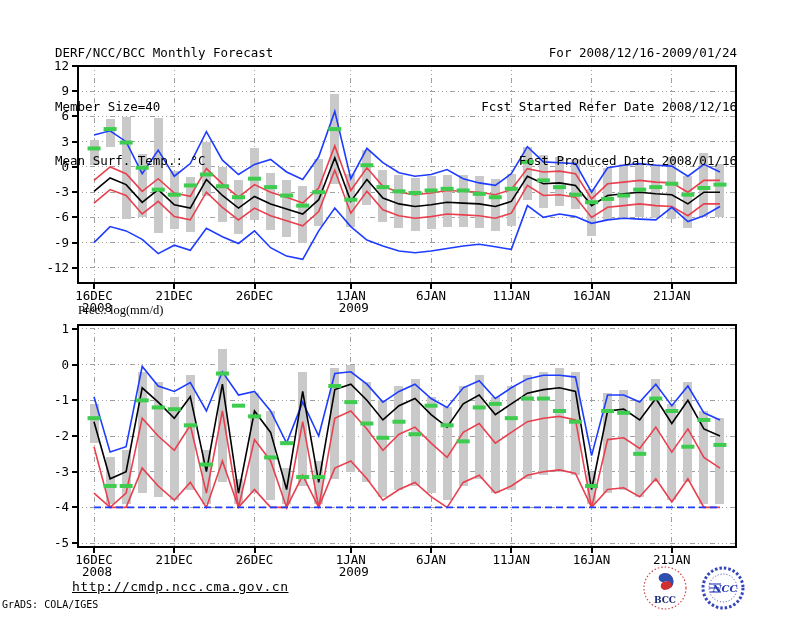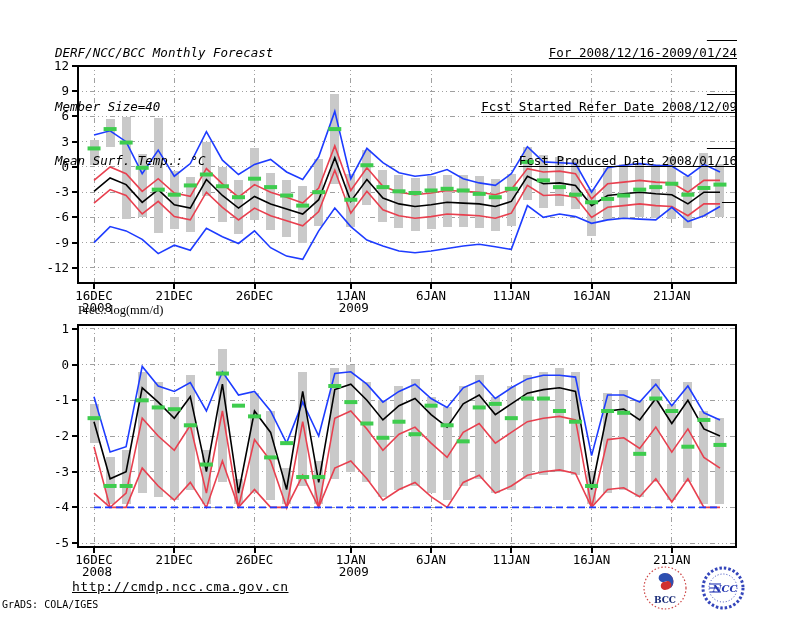--- a/index.html
+++ b/index.html
@@ -1,19 +1,19 @@
 <!DOCTYPE html>
 <html><head>
 <meta charset="utf-8">
 <style>
   html,body{margin:0;padding:0;background:#fff;}
   .page{position:relative;width:800px;height:618px;background:#ffffff;overflow:hidden;
         font-family:"DejaVu Sans Mono","Liberation Mono",monospace;color:#000;}
-  .hdr-left{position:absolute;left:55px;top:8px;font-size:12.5px;line-height:18px;white-space:pre;font-style:italic;}
-  .hdr-right{position:absolute;right:63px;top:8px;font-size:12.5px;line-height:18px;text-align:right;white-space:pre;text-decoration:underline;}
+  .hdr-left{position:absolute;left:55px;top:8px;font-size:12.5px;line-height:18px;white-space:pre;}
+  .hdr-right{position:absolute;right:63px;top:8px;font-size:12.5px;line-height:18px;text-align:right;white-space:pre;}
   .prec-title{position:absolute;left:78px;top:303px;font-size:12.5px;font-family:Liberation Serif, serif;}
   .footer-url{position:absolute;left:72px;top:579px;font-size:13px;letter-spacing:.5px;text-decoration:underline;}
   .credit{position:absolute;left:2px;top:599px;font-size:10px;}
   #chartSvg{position:absolute;left:0;top:0;}
   .logos{position:absolute;left:641px;top:564px;}
   .logo-label{font-family:"DejaVu Serif","Liberation Serif",serif;font-weight:bold;}
 </style>
 </head>
 <body>
 
@@ -319,21 +319,21 @@
     </svg>
 
   <div class="hdr-left">
     <div>DERF/NCC/BCC Monthly Forecast</div>
     <div>Member Size=40</div>
     <div>Mean Surf. Temp.: °C</div>
   </div>
 
   <div class="hdr-right">
     <div>For 2008/12/16-2009/01/24</div>
-    <div>Fcst Started Refer Date 2008/12/09</div>
+    <div>Fcst Started Refer Date 2008/12/16</div>
     <div>Fcst Produced Date 2008/01/16</div>
   </div>
 
   <div class="prec-title">Prec.: log(mm/d)</div>
 
   <div class="footer-url">http://cmdp.ncc.cma.gov.cn</div>
   <div class="credit">GrADS: COLA/IGES</div>
 
   <svg class="logos" width="112" height="50" viewBox="0 0 112 50">
     <g>

